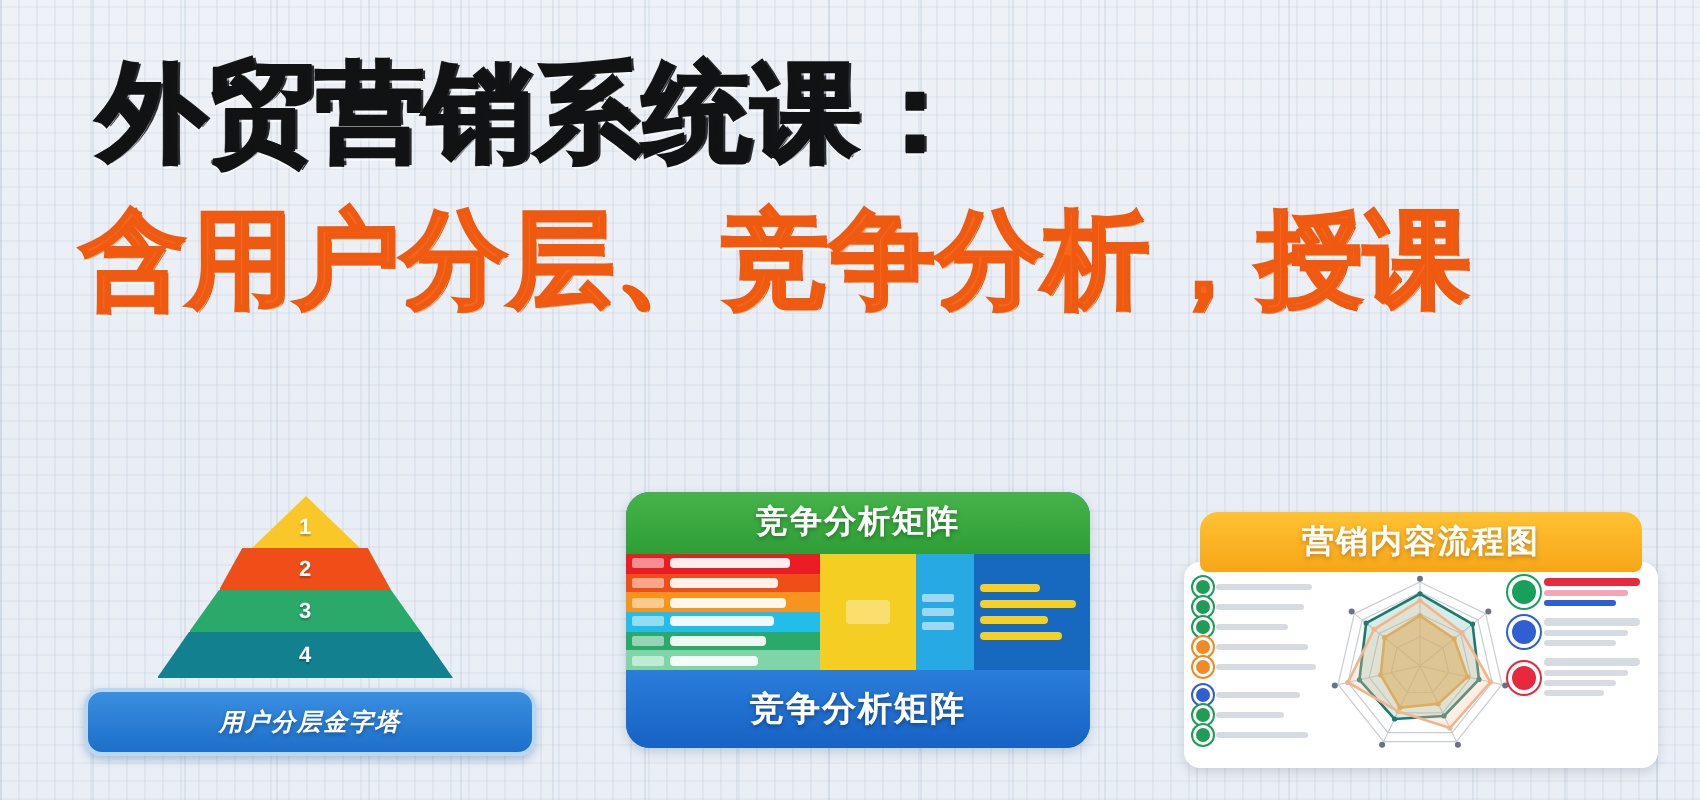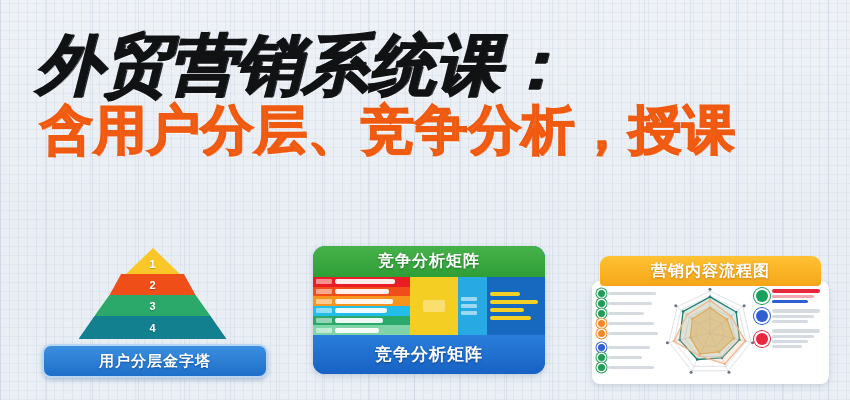--- a/index.html
+++ b/index.html
@@ -18,23 +18,22 @@
   }
 
   
   .headline{position:absolute;left:0;top:0;width:850px;height:240px;}
   .hl-line{
     position:absolute;white-space:nowrap;
     font-weight:900;letter-spacing:.5px;
     font-family:"DejaVu Sans","Liberation Sans",sans-serif;
   }
   .hl1{
-    left:36px;top:21px;font-size:66px;color:#111315;
+    left:49px;top:21px;font-size:54px;color:#111315;
     text-shadow:0 2px 0 rgba(255,255,255,.55), 2px 0 0 rgba(20,22,26,.9), -1px 0 0 rgba(20,22,26,.55);
-    font-style:italic;
     -webkit-text-stroke:1.6px #101214;
   }
   .hl2{
     left:40px;top:95px;font-size:53px;color:#f4671c;
     -webkit-text-stroke:1.4px #ef5a10;
     text-shadow:0 2px 0 rgba(255,255,255,.5), 1px 1px 0 #e8550c;
   }
   .hl3{
     left:28px;top:176px;font-size:50px;color:#f4671c;
     -webkit-text-stroke:1.4px #ef5a10;
@@ -57,23 +56,24 @@
   .pl1 span{position:absolute;top:10px;left:-4px;width:8px;text-align:center;}
   .pl2{top:26px; width:86px;height:21px;background:#f04e18;clip-path:polygon(13.5% 0,86.5% 0,100% 100%,0 100%);}
   .pl3{top:47px; width:116px;height:21px;background:#2aa96a;clip-path:polygon(12.9% 0,87.1% 0,100% 100%,0 100%);}
   .pl4{top:68px; width:148px;height:23px;background:#12808e;clip-path:polygon(10.8% 0,89.2% 0,100% 100%,0 100%);}
   .pyr-label{
     position:absolute;left:20px;top:100px;width:222px;height:30px;
     background:linear-gradient(180deg,#3b8fe0 0%,#1d6fc9 100%);
     border:2px solid #b9d6f3;border-radius:9px;
     box-shadow:0 2px 4px rgba(30,80,150,.3);
     display:flex;align-items:center;justify-content:center;
-    color:#fff;font-weight:900;font-size:15px;letter-spacing:1px;
+    color:#fff;font-weight:900;font-size:12px;letter-spacing:1px;
     text-shadow:0 1px 2px rgba(0,40,90,.45);
     font-family:"DejaVu Sans","Liberation Sans",sans-serif;
+    font-style:italic;
   }
 
   
   .card-matrix{
     position:absolute;left:313px;top:6px;width:232px;height:128px;
     border-radius:12px;overflow:hidden;
     box-shadow:0 2px 6px rgba(40,70,110,.22);
     background:#1d72d8;
   }
   .mx-head{

